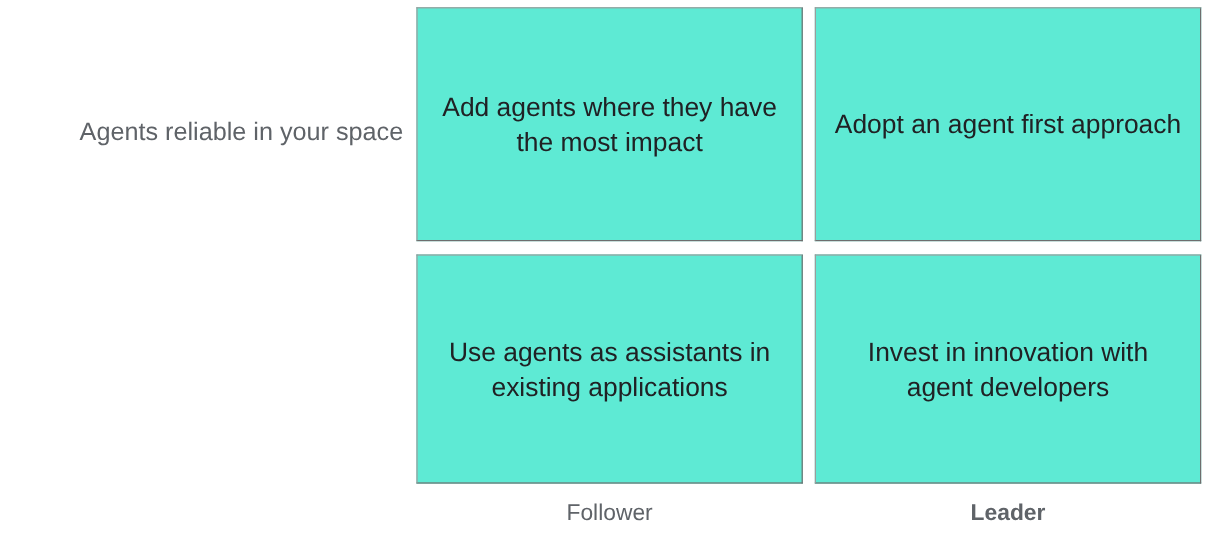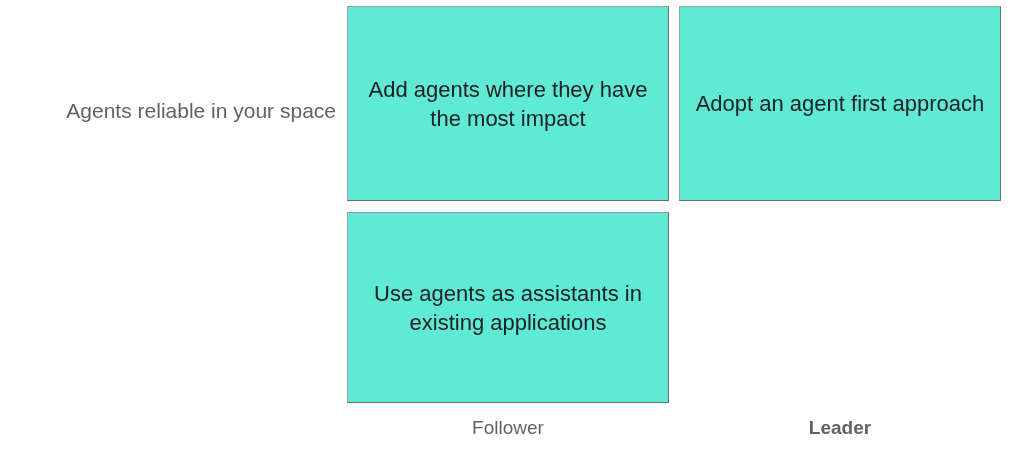--- a/index.html
+++ b/index.html
@@ -103,20 +103,23 @@
     </div>
 
     <div class="cell two-para">
       <p class="cell-text">Adopt an agent first approach</p>
     </div>
 
     <div class="cell nudge-up">
       <p class="cell-text">Use agents as assistants in existing applications</p>
     </div>
 
+    <div class="cell nudge-up">
+      <p class="cell-text">Invest in innovation with agent developers</p>
+    </div>
 
   </div>
 
   <div class="col-label c0">Follower</div>
 
   <div class="col-label c1">Leader</div>
 
 </div>
 
 </body></html>

